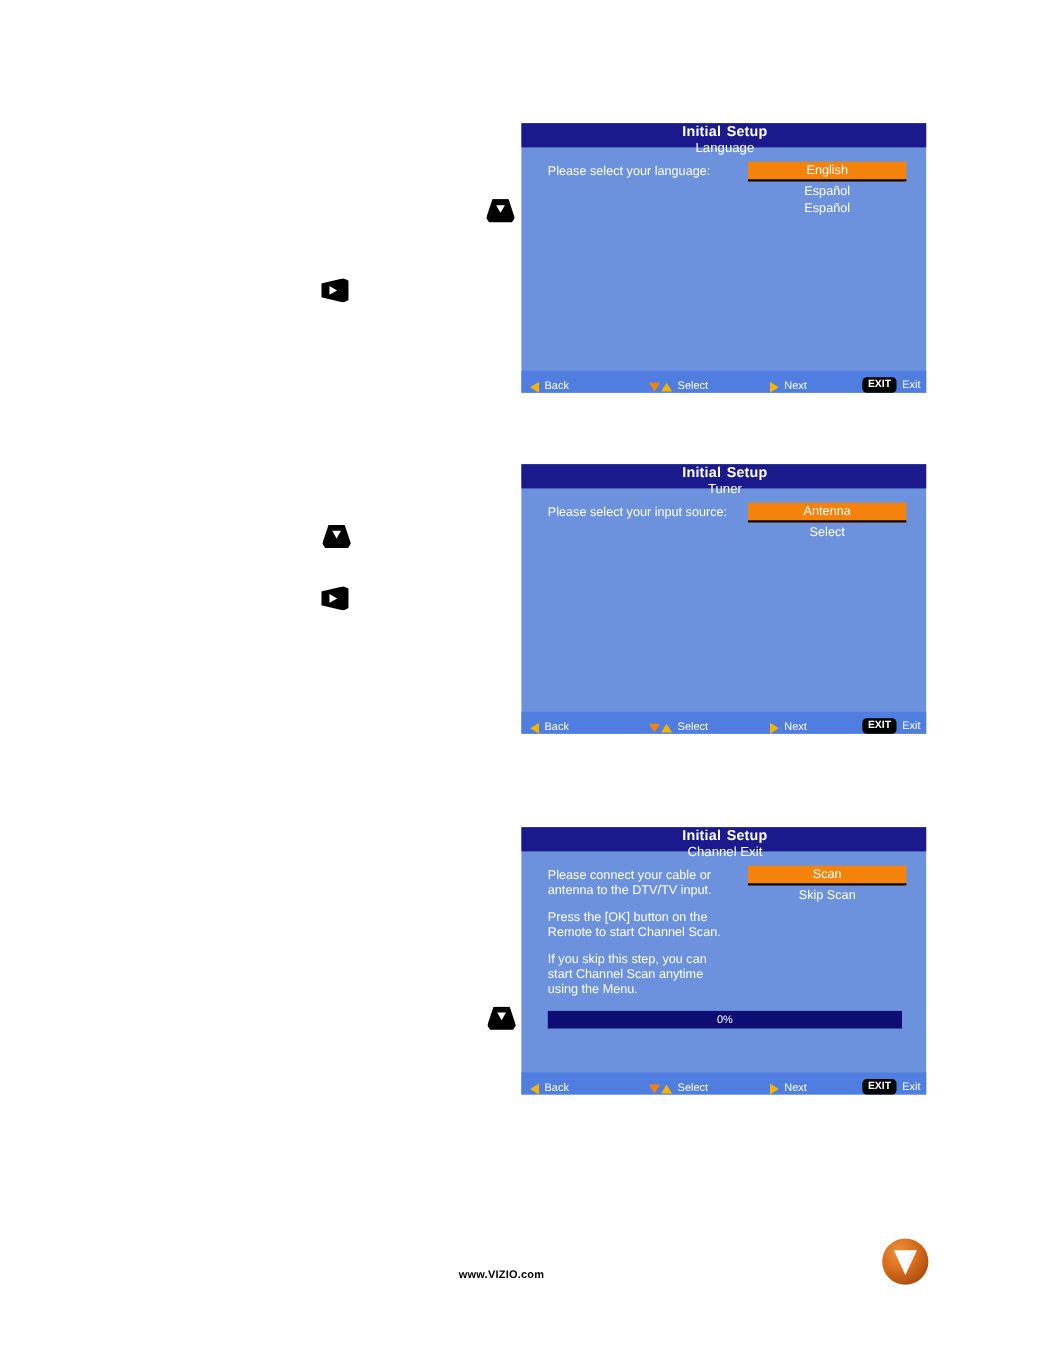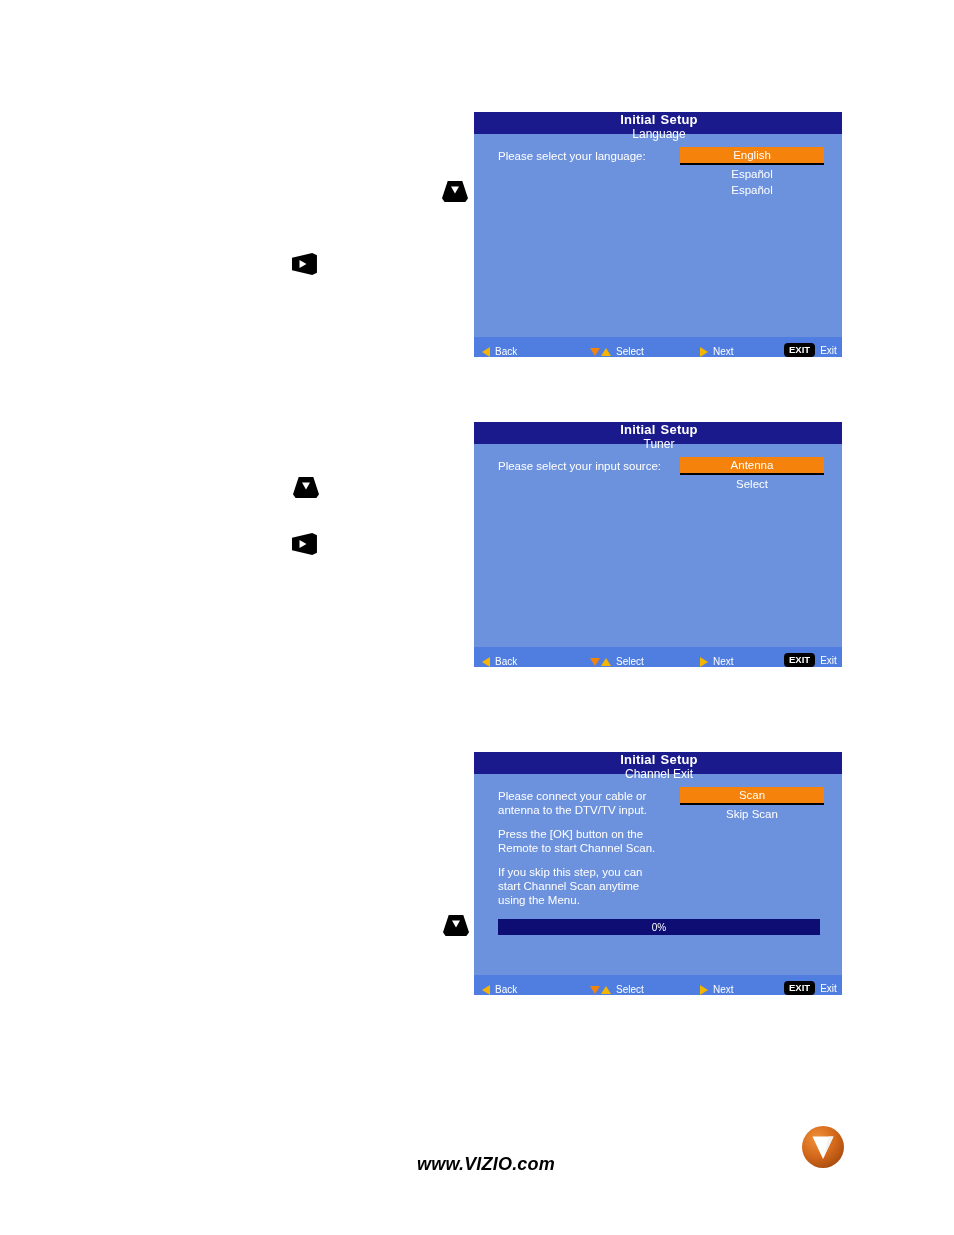--- a/index.html
+++ b/index.html
@@ -193,25 +193,24 @@
     border-top: 4.5px solid transparent;
     border-bottom: 4.5px solid transparent;
     border-left: 7px solid #ffffff;
   }
 
   
   .page-url {
     position: absolute;
     left: 417px;
     top: 1154px;
-    font-size: 18px;
+    font-size: 10px;
     font-weight: bold;
     color: #000000;
     letter-spacing: 0.2px;
-    font-style: italic;
   }
   .vizio-logo {
     position: absolute;
     left: 801px;
     top: 1125px;
     width: 44px;
     height: 44px;
   }
 </style>
 </head>

